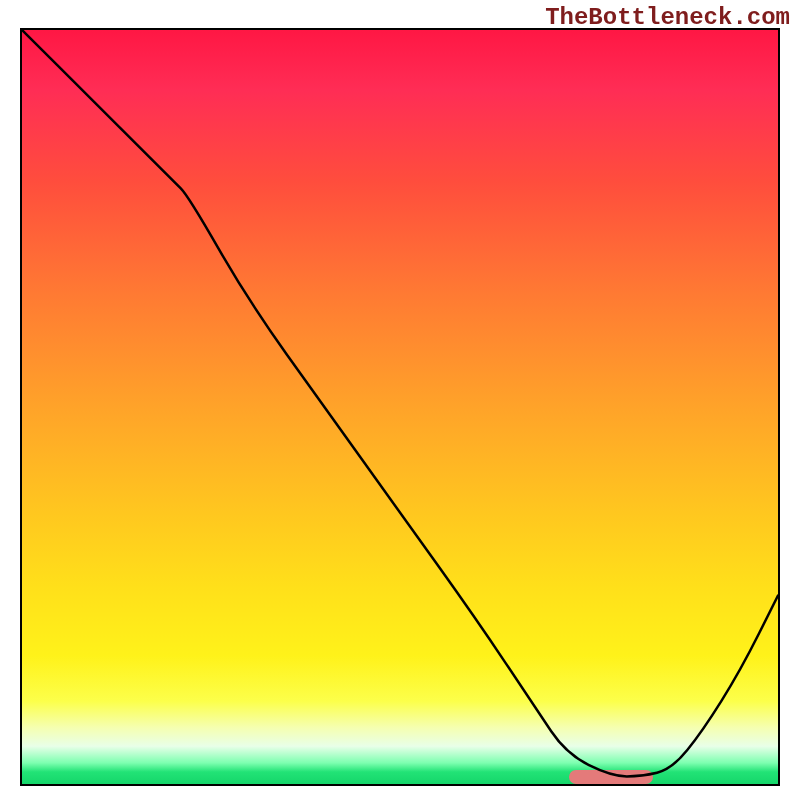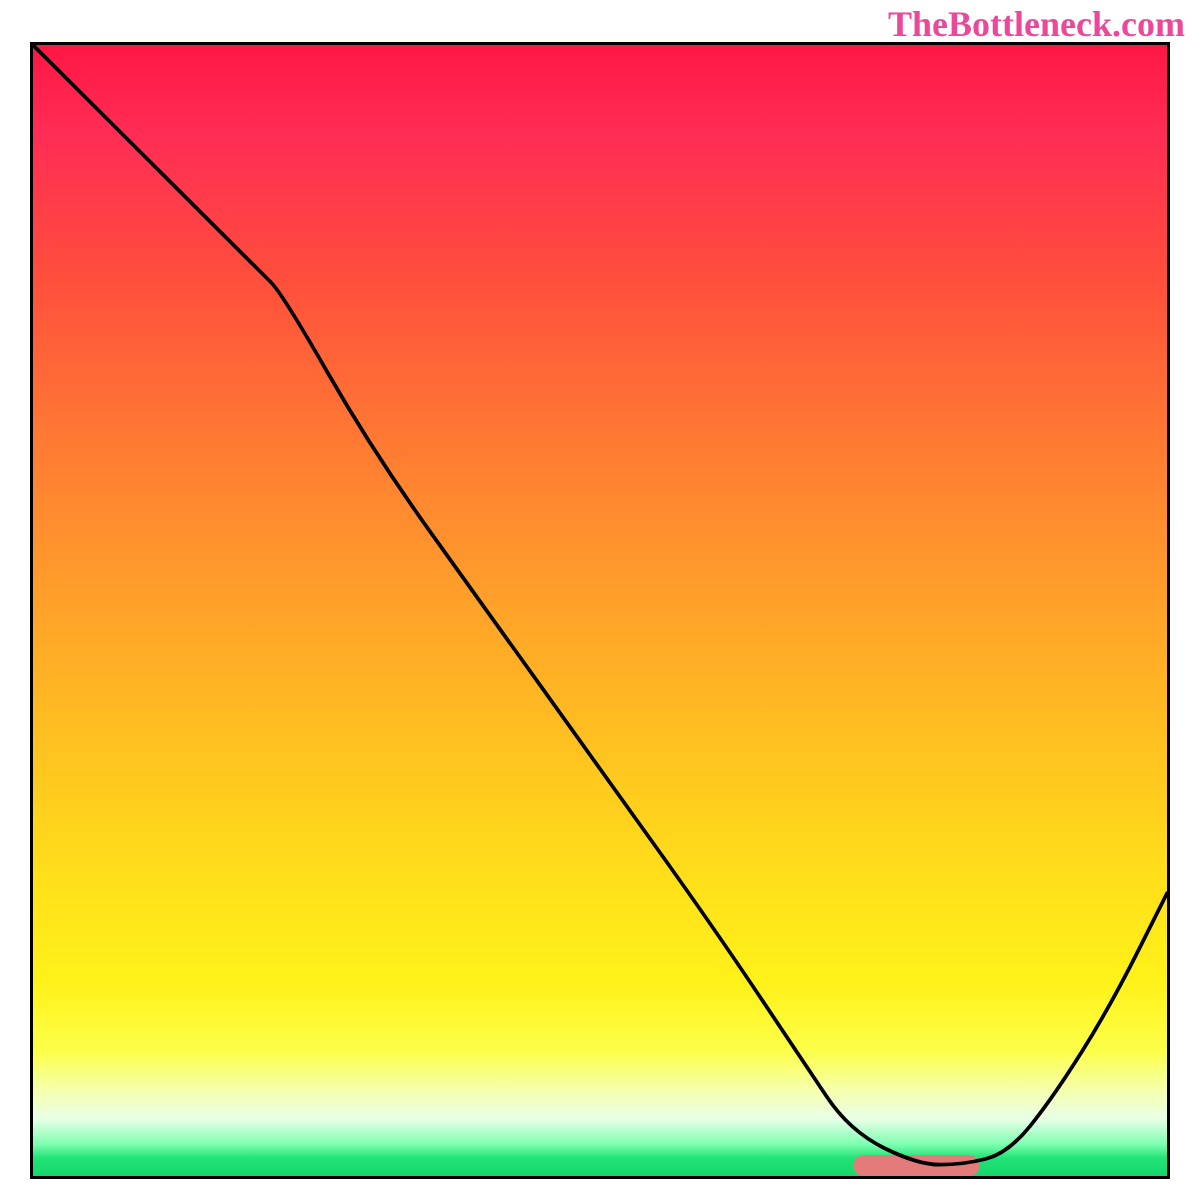--- a/index.html
+++ b/index.html
@@ -6,24 +6,24 @@
   html, body { width: 800px; height: 800px; overflow: hidden; background: #fff; }
   .chart-container {
     position: relative;
     width: 800px;
     height: 800px;
   }
   .watermark {
     position: absolute;
     top: 4px;
     right: 10px;
-    font-family: Liberation Serif, serif;
+    font-family: Liberation Mono, monospace;
     font-size: 24px;
     font-weight: bold;
-    color: #ec4899;
+    color: #7f1d1d;
     z-index: 10;
   }
   .plot-area {
     position: absolute;
     left: 20px;
     top: 28px;
     width: 760px;
     height: 758px;
     border: 2px solid #000;
     overflow: hidden;

